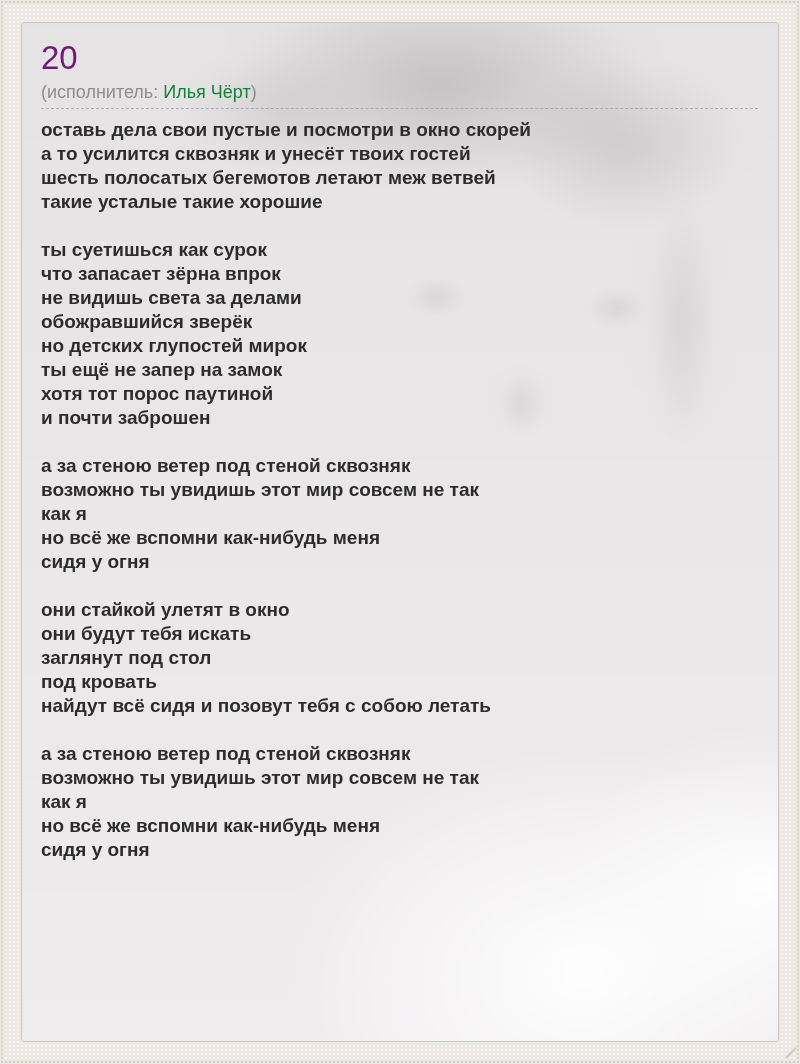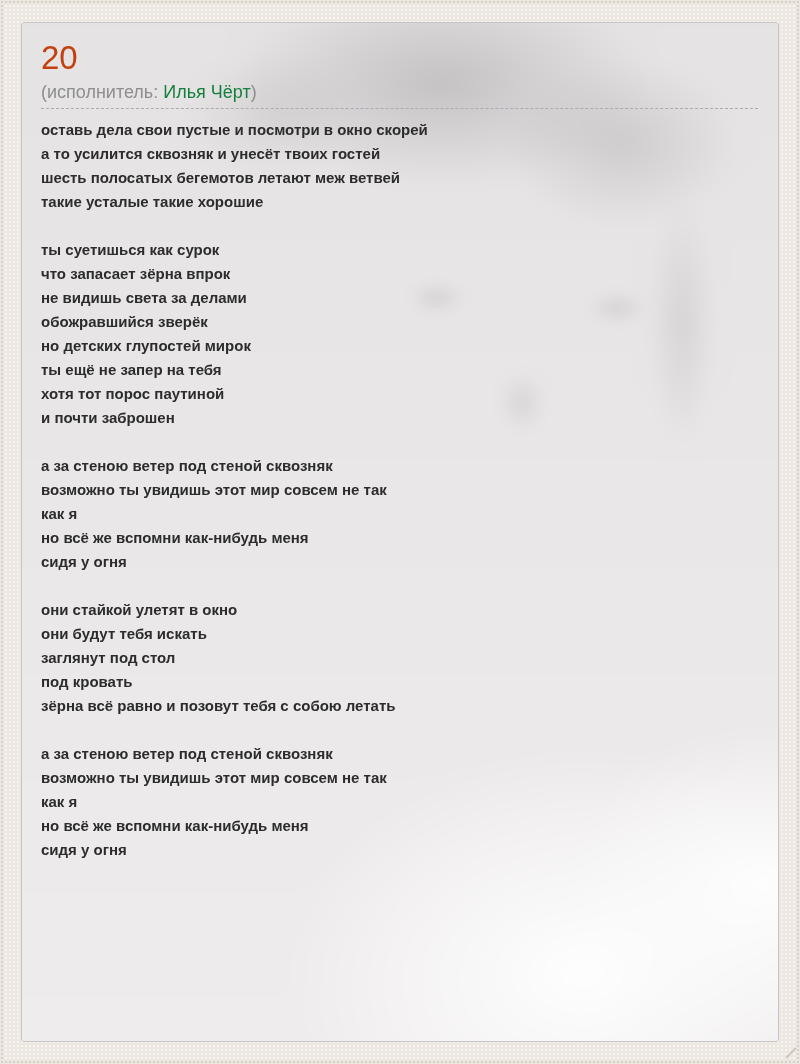--- a/index.html
+++ b/index.html
@@ -56,38 +56,38 @@
   }
   .content {
     position: relative;
     padding: 18px 20px 0 19px;
   }
   h1.title {
     margin: 0;
     font-size: 33px;
     line-height: 1.05;
     font-weight: normal;
-    color: #c2410c;
+    color: #701a75;
   }
   .subtitle {
     margin-top: 5px;
     font-size: 18px;
     line-height: 22px;
     color: #8e8e8e;
     padding-bottom: 5px;
     border-bottom: 1px dashed #a6adb8;
   }
   .performer-link {
     color: #15803d;
     text-decoration: none;
     cursor: pointer;
   }
   .lyrics {
     margin-top: 9px;
-    font-size: 15px;
+    font-size: 19px;
     line-height: 24px;
     font-weight: bold;
     color: #2c2c2c;
   }
   .stanza {
     white-space: pre-line;
     margin: 0 0 24px 0;
   }
   .stanza:last-child { margin-bottom: 0; }
   .corner-mark {
@@ -118,33 +118,33 @@
       <div class="lyrics">
         <div class="stanza">оставь дела свои пустые и посмотри в окно скорей
 а то усилится сквозняк и унесёт твоих гостей
 шесть полосатых бегемотов летают меж ветвей
 такие усталые такие хорошие</div>
         <div class="stanza">ты суетишься как сурок
 что запасает зёрна впрок
 не видишь света за делами
 обожравшийся зверёк
 но детских глупостей мирок
-ты ещё не запер на тебя
+ты ещё не запер на замок
 хотя тот порос паутиной
 и почти заброшен</div>
         <div class="stanza">а за стеною ветер под стеной сквозняк
 возможно ты увидишь этот мир совсем не так
 как я
 но всё же вспомни как-нибудь меня
 сидя у огня</div>
         <div class="stanza">они стайкой улетят в окно
 они будут тебя искать
 заглянут под стол
 под кровать
-зёрна всё равно и позовут тебя с собою летать</div>
+найдут всё сидя и позовут тебя с собою летать</div>
         <div class="stanza">а за стеною ветер под стеной сквозняк
 возможно ты увидишь этот мир совсем не так
 как я
 но всё же вспомни как-нибудь меня
 сидя у огня</div>
       </div>
     </div>
   </div>
 
   <div class="corner-mark"></div>

